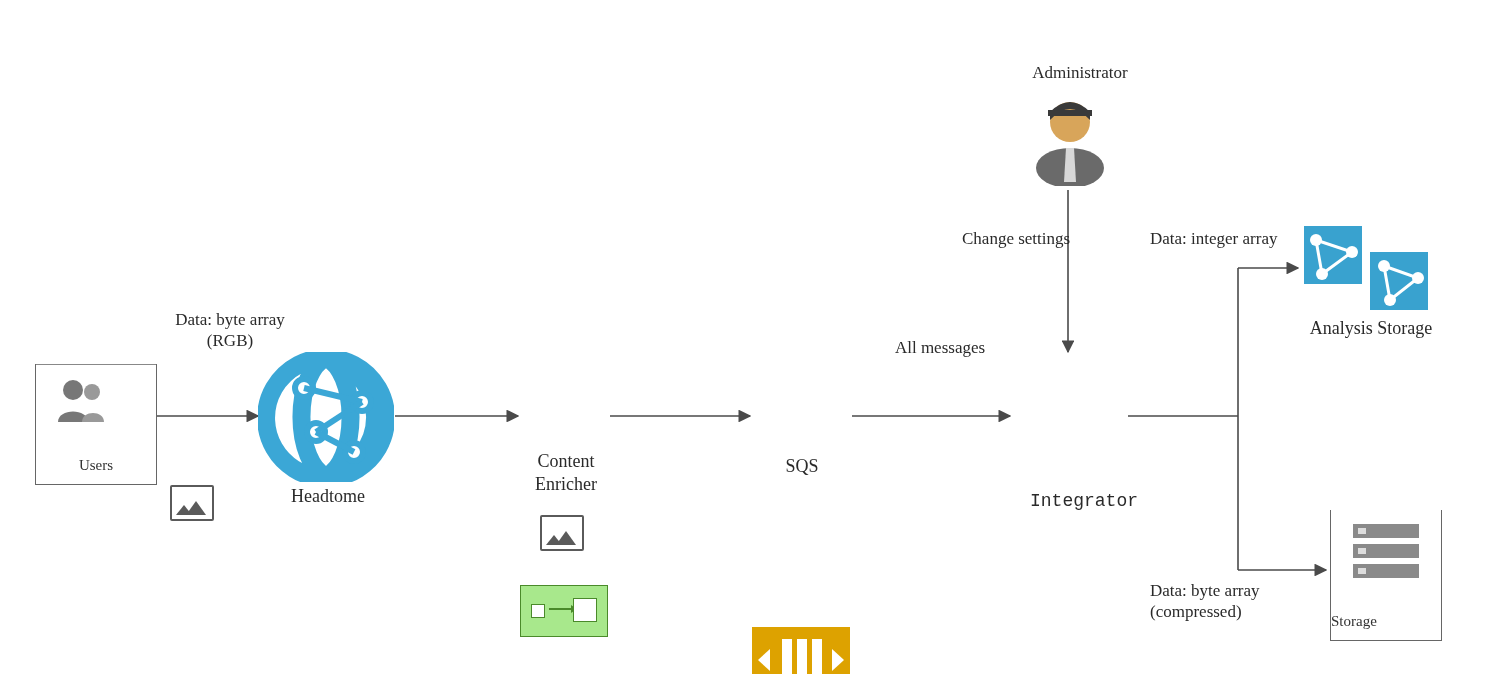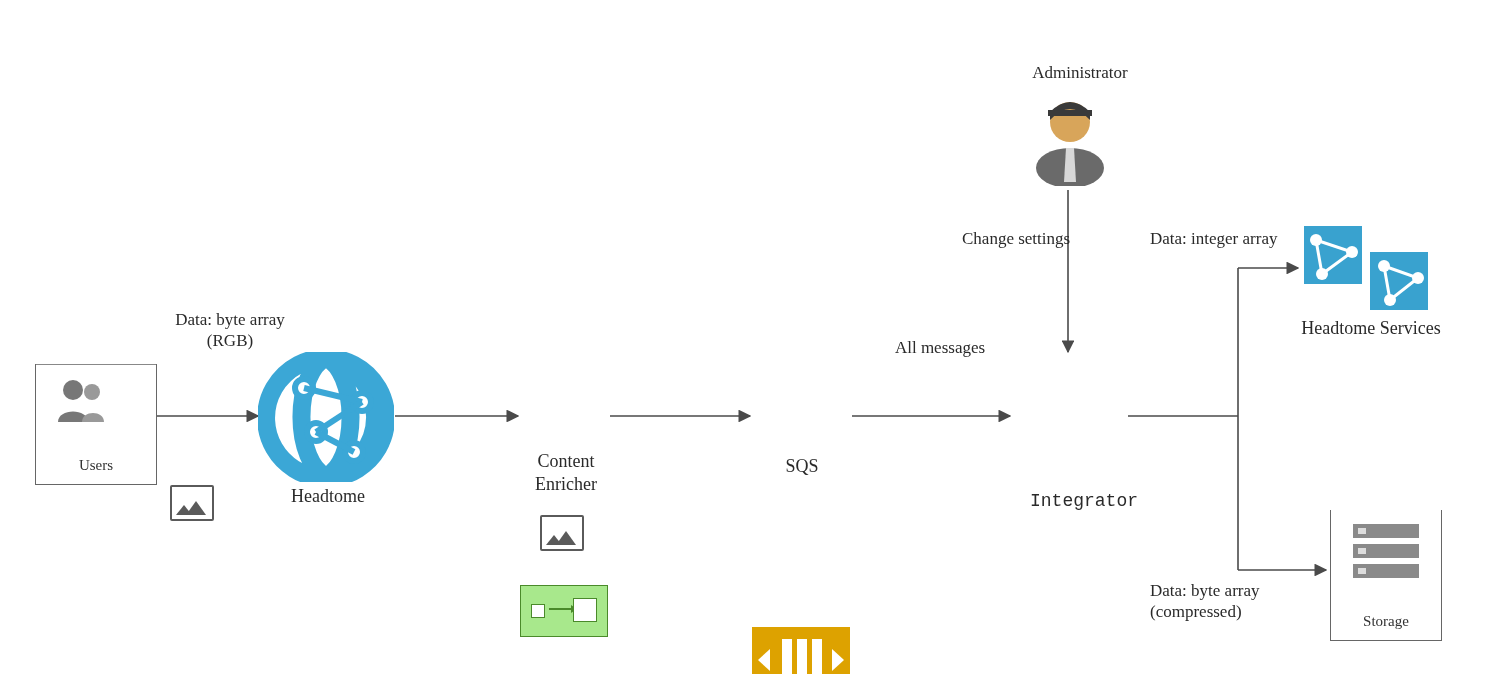--- a/index.html
+++ b/index.html
@@ -43,21 +43,21 @@
   .users-card .lbl { position:absolute; left:0; right:0; bottom:10px; text-align:center; font-size:15px; color:#333; }
 
   
   .storage-card {
     width: 110px;
     height: 130px;
     border: 1px solid #666;
     border-top: none;
     background:#fff;
   }
-  .storage-card .lbl { position:absolute; left:0; right:0; bottom:10px; text-align:center; font-size:15px; color:#333; }
+  .storage-card .lbl { position:absolute; left:0; right:0; bottom:10px; text-align:left; font-size:15px; color:#333; }
 
   
   .img-icon {
     width: 40px;
     height: 32px;
     border: 2px solid #5a5a5a;
     border-radius: 2px;
     background:#fff;
     position: relative;
   }
@@ -203,21 +203,21 @@
     <rect x="70" y="30" width="58" height="58" fill="#39a2cf"></rect>
     <circle cx="16" cy="18" r="6" fill="#fff"></circle>
     <circle cx="52" cy="30" r="6" fill="#fff"></circle>
     <circle cx="22" cy="52" r="6" fill="#fff"></circle>
     <path d="M16,18 L52,30 L22,52 Z" fill="none" stroke="#fff" stroke-width="3"></path>
     <circle cx="84" cy="44" r="6" fill="#fff"></circle>
     <circle cx="118" cy="56" r="6" fill="#fff"></circle>
     <circle cx="90" cy="78" r="6" fill="#fff"></circle>
     <path d="M84,44 L118,56 L90,78 Z" fill="none" stroke="#fff" stroke-width="3"></path>
   </svg>
-  <div class="abs node-label" style="left:1286px; top:318px; width:170px;">Headtome Services</div>
+  <div class="abs node-label" style="left:1286px; top:318px; width:170px;">Analysis Storage</div>
 
   <div class="abs label" style="left:1150px; top:580px; width:160px; text-align:left;">Data: byte array
 (compressed)</div>
 
   <div class="abs storage-card" style="left:1330px; top:510px;">
     <svg style="position:absolute;left:22px;top:14px;" width="66" height="60" viewBox="0 0 66 60">
       <rect x="0" y="0" width="66" height="14" fill="#8a8a8a"></rect>
       <rect x="0" y="20" width="66" height="14" fill="#8a8a8a"></rect>
       <rect x="0" y="40" width="66" height="14" fill="#8a8a8a"></rect>
       <rect x="5" y="4" width="8" height="6" fill="#ddd"></rect>

